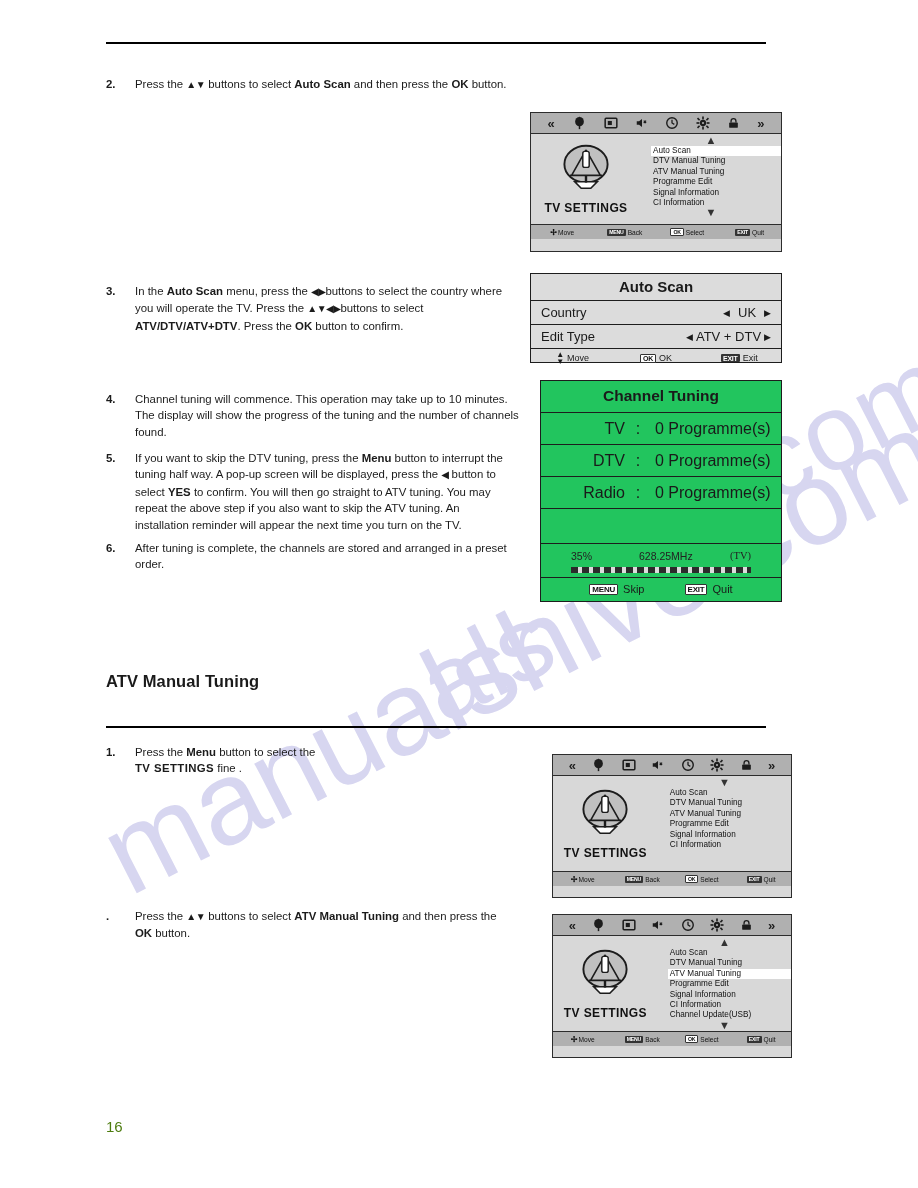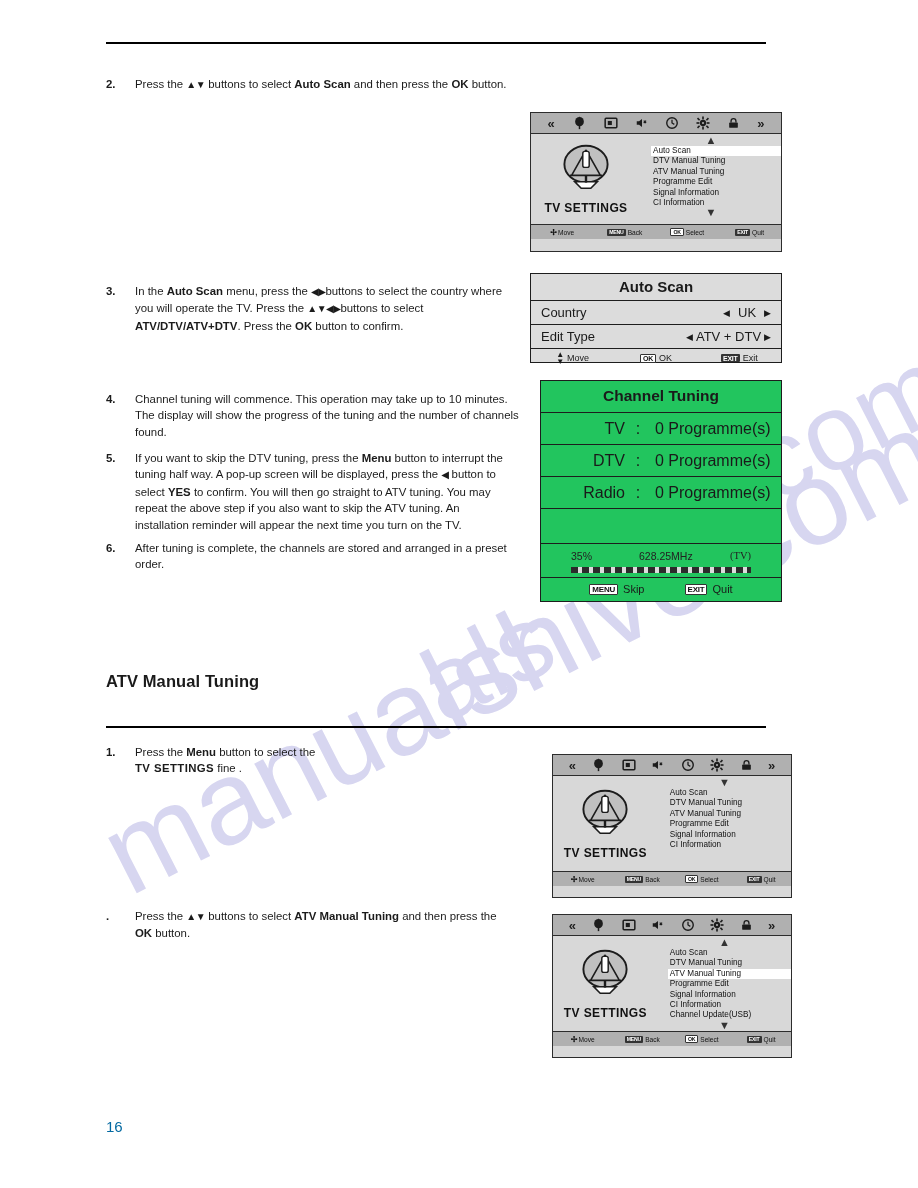--- a/index.html
+++ b/index.html
@@ -53,21 +53,21 @@
     position:absolute;left:106px;top:672px;
     font-size:16.5px;font-weight:bold;letter-spacing:0.1px;
   }
   .sec-desc{
     position:absolute;left:106px;top:702px;
     font-size:11.4px;
   }
 
   .pageno{
     position:absolute;left:106px;top:1118px;
-    font-size:15px;color:#0369a1;
+    font-size:15px;color:#4d7c0f;
   }
 
   
   .osd{
     position:absolute;
     background:#d8d8d8;
     border:1.4px solid #2c2c2c;
     box-sizing:border-box;
     font-family:"Liberation Sans", sans-serif;
     color:#111;

